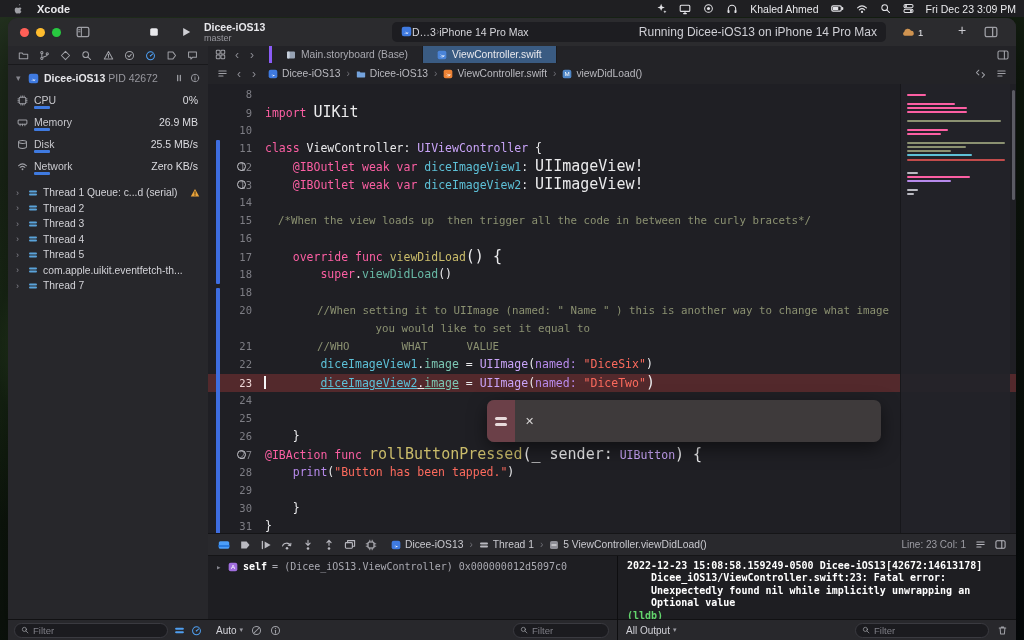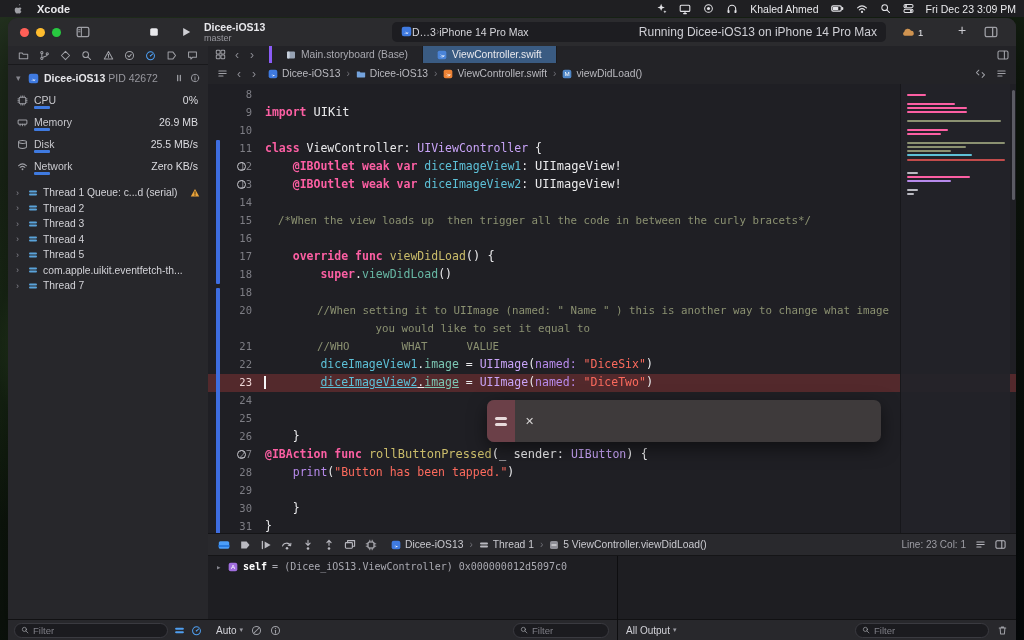--- a/index.html
+++ b/index.html
@@ -74,31 +74,31 @@
   
   .editor{position:absolute;top:38px;left:0;right:0;height:449px;background:#1f1f24;overflow:hidden;
     font-family:"DejaVu Sans Mono",monospace}
   .crow{position:absolute;left:0;right:0;height:18px;line-height:17px;white-space:pre;font-size:11.5px}
   .crow.err{background:#53292c}
   .crow.err .ln{color:#efd7d7}
   .ln{display:inline-block;width:52px;box-sizing:border-box;text-align:right;padding-right:8px;
     font-size:10.5px;color:#7e7e85;vertical-align:baseline}
   .ctext{padding-left:5px}
   .well{position:absolute;left:29px;top:3.5px;width:9px;height:9px;border:1.4px solid #c9c9cf;border-radius:50%;box-sizing:border-box}
-  .seg.kw{color:#fc5fa3;font-weight:bold}
+  .seg.kw{color:#fc5fa3;font-weight:normal}
   .seg.ty{color:#c9a4f8}
   .seg.pv{color:#5dc1d8}
   .seg.pr{color:#7cc7b3}
   .seg.fn{color:#67b7a4}
   .seg.fnd{color:#cabc6a}
   .seg.vio{color:#b78aeb}
   .seg.st{color:#fc6a5d}
   .seg.cm{color:#8b9171;font-size:10.8px}
   .seg.pl{color:#eaeaec}
-  .seg.big{font-size:12px}
+  .seg.big{font-size:15px}
   .seg.ul{text-decoration:underline}
   .chbar{position:absolute;left:8px;width:4px;background:#3e6de0;border-radius:1px;z-index:2}
   .caret{position:absolute;left:56px;top:292px;width:1.5px;height:13px;background:#f5f5f7;z-index:3}
   .minimap{position:absolute;top:0;right:6px;bottom:0;width:110px;background:rgba(35,35,41,.95);
     border-left:1px solid rgba(0,0,0,.3);padding:6px 6px;box-sizing:border-box;z-index:4}
   .mm-bar{height:2px;border-radius:1px;margin-bottom:2.3px}
   .vscroll{position:absolute;right:1px;top:6px;width:3.5px;height:110px;background:#5b5b63;border-radius:2px;z-index:6}
   .popup{position:absolute;left:279px;top:316px;width:394px;height:42px;background:#3e3a3b;border-radius:7px;
     box-shadow:0 6px 18px rgba(0,0,0,.5);display:flex;align-items:stretch;overflow:hidden;z-index:5;
     font-family:"Liberation Sans",sans-serif}
@@ -799,20 +799,25 @@
                 <svg width="8" height="8" viewBox="0 0 12 12" fill="none" stroke="currentColor" stroke-width="1.1" stroke-linecap="round" stroke-linejoin="round">
                   <circle cx="5.1" cy="5.1" r="3.1"></circle>
                   <path d="M7.4 7.4l3 3"></path>
                 </svg>
               </span>
             <input placeholder="Filter" style="">
           </span>
         </div>
       </div>
       <div class="consolepane">
+        <pre id="console-pre">2022-12-23 15:08:58.159249-0500 Dicee-iOS13[42672:14613178]
+    Dicee_iOS13/ViewController.swift:23: Fatal error:
+    Unexpectedly found nil while implicitly unwrapping an
+    Optional value
+<span class="lldb">(lldb)</span></pre>
         <div class="pane-bar">
           <span class="scope">
             <span>All Output</span>
             <span class="dd">▾</span>
           </span>
           <span class="filter-field ml" style="width:120px">
             <span class="s-icn">
                 <svg width="8" height="8" viewBox="0 0 12 12" fill="none" stroke="currentColor" stroke-width="1.1" stroke-linecap="round" stroke-linejoin="round">
                   <circle cx="5.1" cy="5.1" r="3.1"></circle>
                   <path d="M7.4 7.4l3 3"></path>

